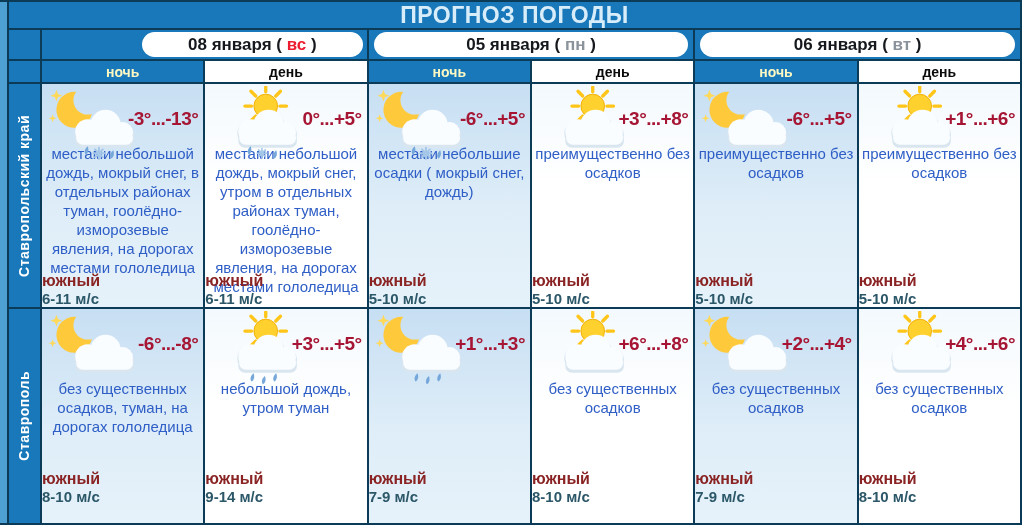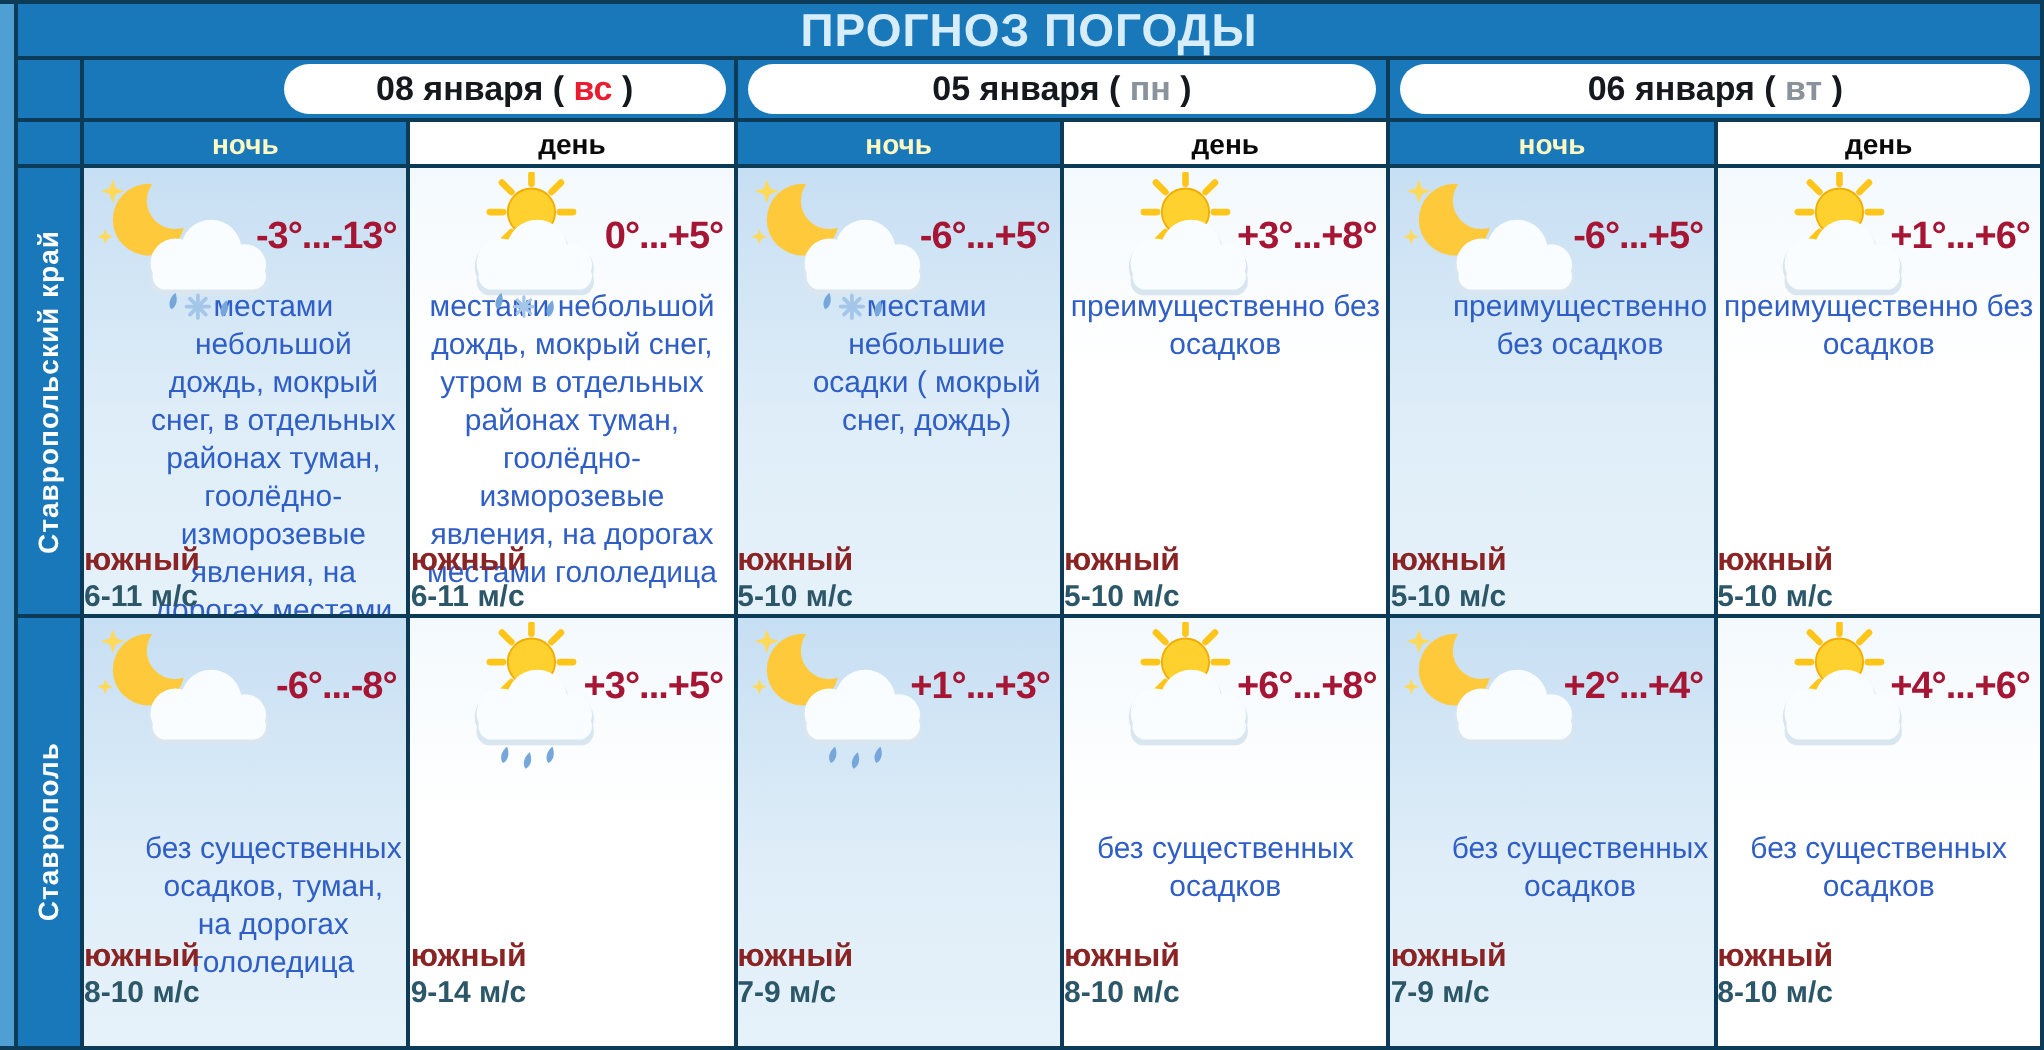--- a/index.html
+++ b/index.html
@@ -28,28 +28,28 @@
   .sub{display:flex;align-items:center;justify-content:center;font-weight:bold;font-size:14px;}
   .sub.nightH{background:#1878BA;color:#fef9c3;text-align:right;}
   .sub.dayH{background:#ffffff;color:#0A0A0A;}
   
   .rowlabel{background:#1878BA;display:flex;align-items:center;justify-content:center;overflow:hidden;}
   .rowlabel span{writing-mode:vertical-rl;transform:rotate(180deg);color:#ffffff;
                  font-weight:bold;font-size:14px;line-height:15px;text-align:center;
                  max-height:210px;letter-spacing:.5px;}
   
   .cell{position:relative;overflow:hidden;}
-  .cell.night{background:linear-gradient(180deg,#C7DFF3 0%,#DEEDF8 55%,#E6F2FA 100%);padding-left:28px;}
+  .cell.night{background:linear-gradient(180deg,#C7DFF3 0%,#DEEDF8 55%,#E6F2FA 100%);}
   .cell.day{background:linear-gradient(180deg,#F3F9FD 0%,#FFFFFF 45%);}
   .wicon{position:absolute;left:4px;top:2px;width:104px;height:76px;}
   .temp{position:absolute;top:24px;right:5px;font-size:19px;font-weight:bold;
         color:#A61634;letter-spacing:-.5px;}
   .desc{text-align:center;color:#2E5EC6;font-size:15px;line-height:19px;padding:0 2px;}
   .r1 .desc{padding-top:60px;}
-  .r2 .desc{padding-top:70px;margin-top:36px;}
+  .r2 .desc{padding-top:70px;}
   .wind{position:absolute;left:0;right:0;text-align:left;font-weight:bold;}
   .r1 .wind{top:188px;}
   .r2 .wind{top:161px;}
   .wind .dir{display:block;color:#8A2323;font-size:16px;line-height:18px;}
   .wind .spd{display:block;color:#2B5768;font-size:15px;line-height:18px;}
 </style>
 </head>
 <body>
 
 <svg width="0" height="0" style="position:absolute" aria-hidden="true">
@@ -264,20 +264,21 @@
         <span class="dir">южный</span>
         <span class="spd">8-10 м/с</span>
       </div>
     </div>
 
     <div class="cell day r2">
       <svg class="wicon" viewBox="0 0 110 80">
           <use href="#i-sun-cloud-rain"></use>
         </svg>
       <div class="temp">+3°...+5°</div>
+      <div class="desc">небольшой дождь, утром туман</div>
       <div class="wind">
         <span class="dir">южный</span>
         <span class="spd">9-14 м/с</span>
       </div>
     </div>
 
     <div class="cell night r2">
       <svg class="wicon" viewBox="0 0 110 80">
           <use href="#i-moon-cloud-rain"></use>
         </svg>

